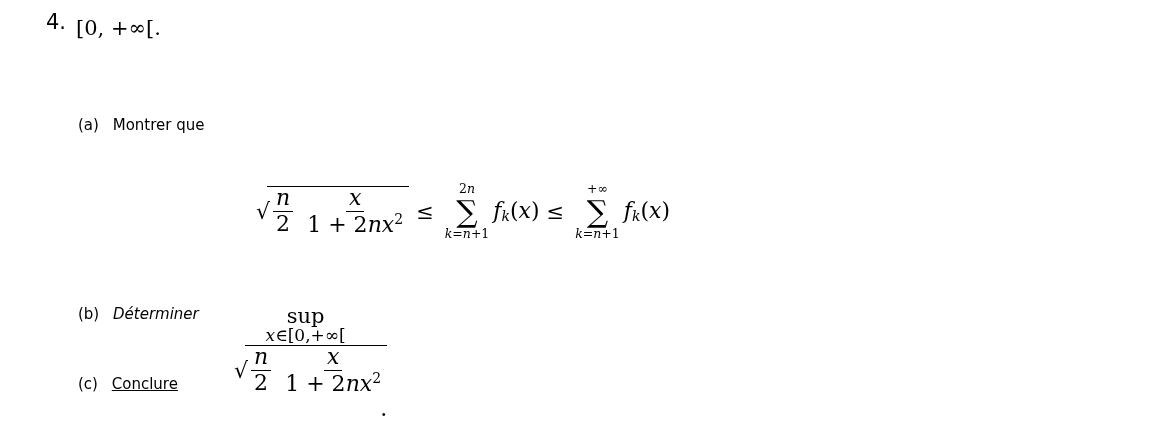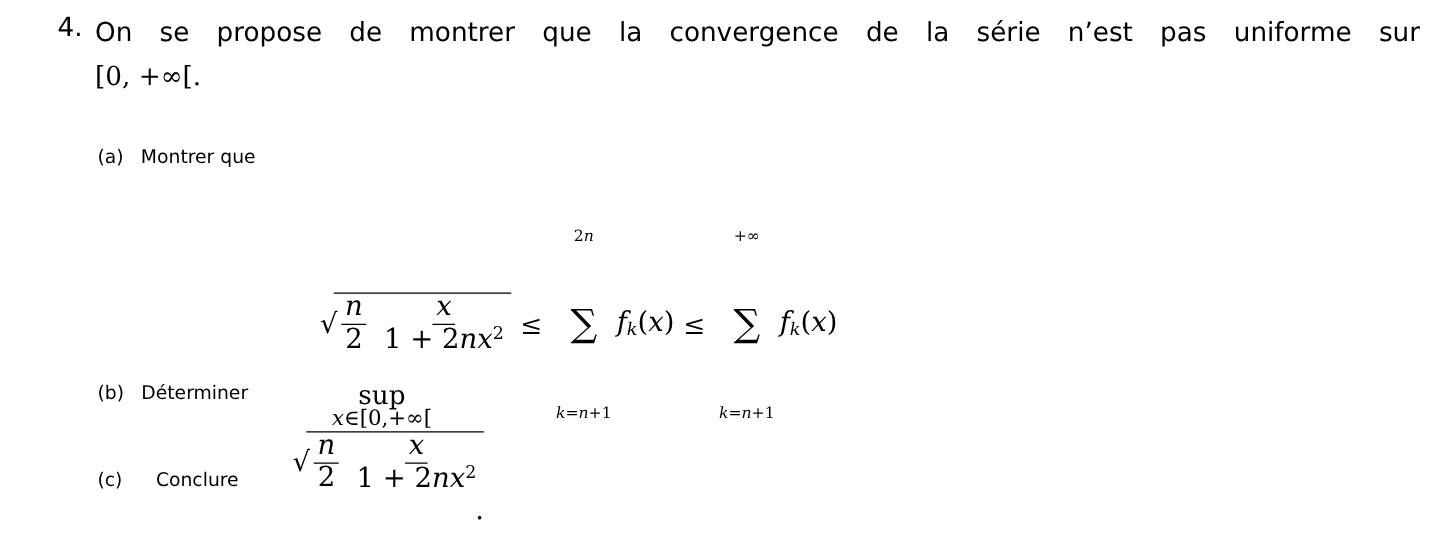--- a/index.html
+++ b/index.html
@@ -117,21 +117,20 @@
     height: 1.3px;
     background: #000;
   }
 
   .bigop {
     display: inline-flex;
     flex-direction: column;
     align-items: center;
     margin: 0 4px;
     line-height: 1;
-    gap: 48px;
   }
   .bigop .lim {
     font-size: 12.5px;
     font-family: "DejaVu Serif", serif;
   }
   .bigop .lim .mi { font-style: italic; }
   .bigop .sigma {
     font-size: 30px;
     line-height: 1;
     padding: 1px 0;
@@ -178,21 +177,20 @@
   .period { font-size: 22px; margin-left: 2px; align-self: flex-end; padding-bottom: 2px;}
 </style>
 </head>
 <body>
 
 <div class="page">
 
   <div class="item4">
     <span class="num">4.</span>
     <div class="body">
-      <div class="line1">On se propose de montrer que la convergence de la série n’est pas uniforme sur</div>
       <div class="line2">[0, +∞[.</div>
     </div>
   </div>
 
   <div class="sub sub-a">
     <span class="lbl">(a)</span>
     <span style="margin-left:9px;">Montrer que</span>
   </div>
 
   <div class="display-eq math">
@@ -226,21 +224,21 @@
     <span class="bigop">
       <span class="lim">+∞</span>
       <span class="sigma">∑</span>
       <span class="lim"><span class="mi">k</span>=<span class="mi">n</span>+1</span>
     </span>
     <span class="sumterm"><span class="mi">f</span><span class="sub-k">k</span>(<span class="mi">x</span>)</span>
   </div>
 
   <div class="sub sub-b">
     <span class="lbl">(b)</span>
-    <span style="margin-left:9px;">Déterminer</span>
+    <span style="margin-left:9px;font-style:italic;">Déterminer</span>
   </div>
 
   <div class="supline math">
     <span class="supop">
       <span class="opname">sup</span>
       <span class="under"><span class="mi">x</span>∈[0,+∞[</span>
     </span>
 
     <span class="sqrt-frac">
       <span class="vinculum"></span>
@@ -252,16 +250,16 @@
       <span class="frac barred" style="margin-left:8px;">
         <span class="top mi">x</span>
         <span class="bot">1 + 2<span class="mi">n</span><span class="mi">x</span><span class="sup-small">2</span></span>
       </span>
     </span>
     <span class="period">.</span>
   </div>
 
   <div class="sub sub-c">
     <span class="lbl">(c)</span>
-    <span style="margin-left:22px;">Conclure</span>
+    <span style="margin-left:9px;text-decoration:underline;">Conclure</span>
   </div>
 
 </div>
 
 </body></html>

